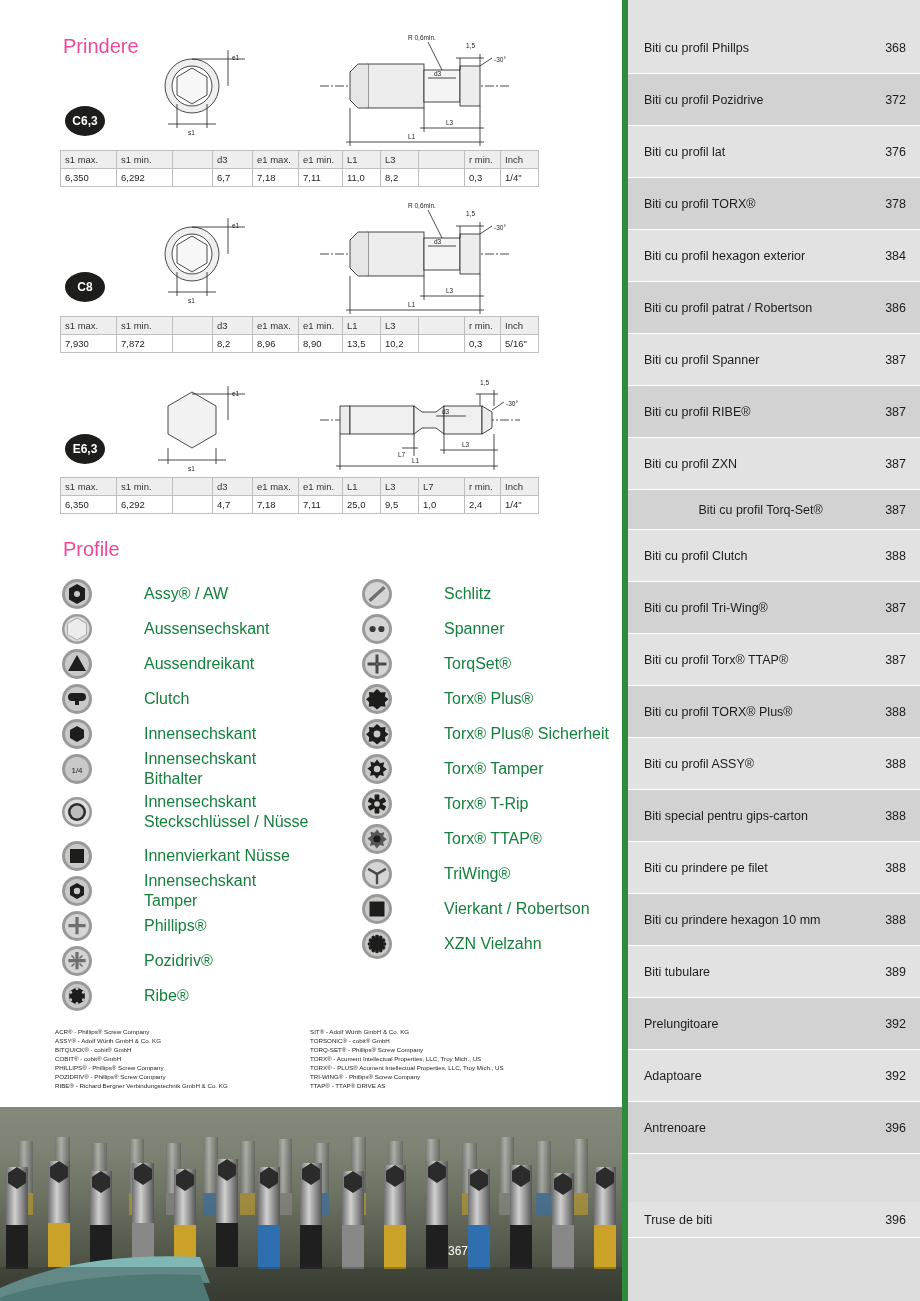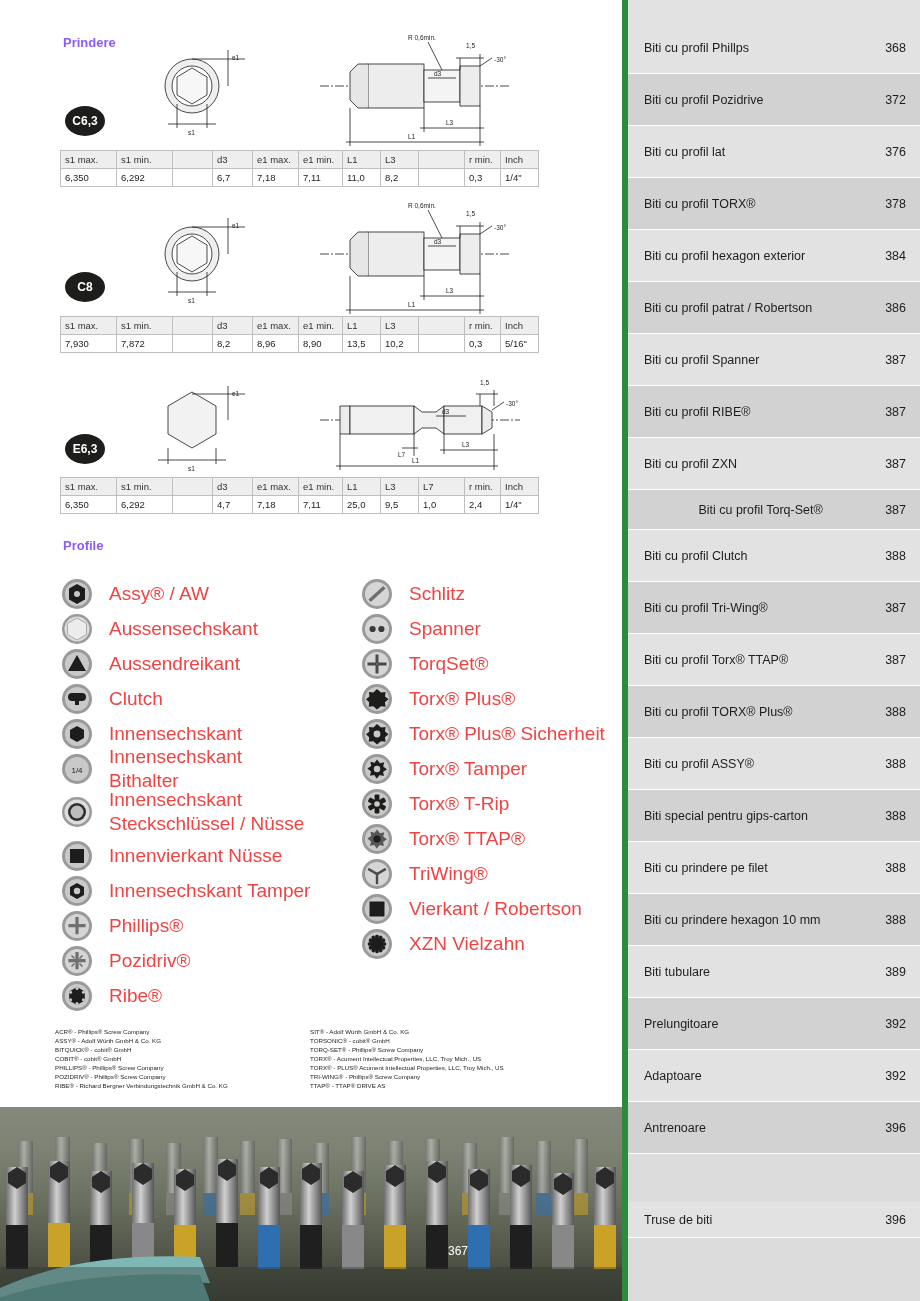--- a/index.html
+++ b/index.html
@@ -17,23 +17,23 @@
   .left-col {
     position: absolute;
     left: 0; top: 0;
     width: 622px;
     height: 1301px;
     background: #fff;
   }
 
   .section-title {
     position: absolute;
-    font-size: 13px;
-    color: #8b5cf6;
-    font-weight: bold;
+    font-size: 20px;
+    color: #ec4899;
+    font-weight: normal;
   }
   #title-prindere { left: 63px; top: 35px; }
   #title-profile  { left: 63px; top: 538px; }
 
   
   .badge {
     position: absolute;
     width: 40px; height: 30px;
     border-radius: 50%;
     background: #1d1d1b;
@@ -78,23 +78,24 @@
     height: 35px;
     margin-bottom: 0px;
   }
   .profile-row .picon {
     width: 32px; height: 32px;
     flex: 0 0 32px;
     margin-right: 16px;
     position: relative;
   }
   .profile-row .plabel {
-    font-size: 19px;
-    color: #ef4444;
+    font-size: 16px;
+    color: #15803d;
     line-height: 1.25;
+    margin-left: 35px;
   }
   .profile-row.two-line { height: 52px; align-items: center; }
 
   
   .footnotes { position: absolute; font-size: 6.2px; color: #1d1d1b; line-height: 1.45; }
   #fn-left { left: 55px; top: 1028px; width: 260px; }
   #fn-right { left: 310px; top: 1028px; width: 280px; }
 
   
   .photo {

